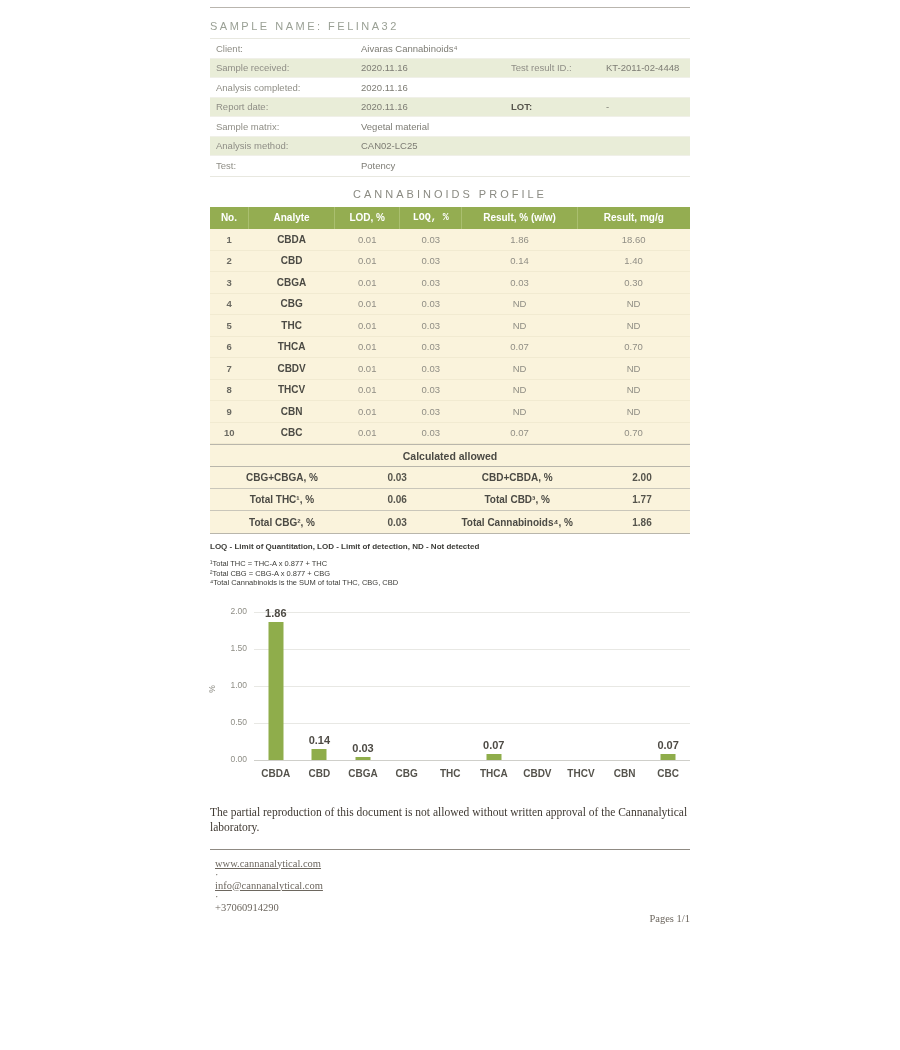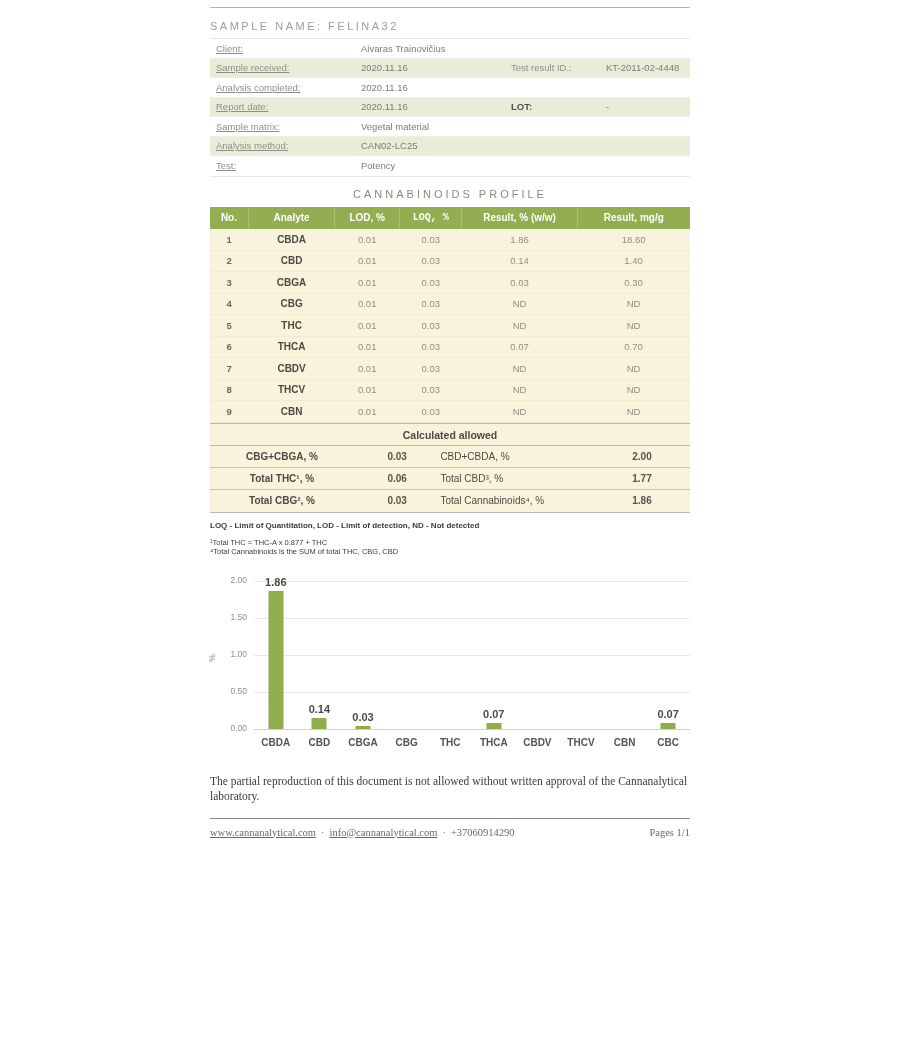--- a/index.html
+++ b/index.html
@@ -17,21 +17,21 @@
   .report-title { font-family:"Liberation Serif", serif; font-size:27px; letter-spacing:7px; color:#6e6459; text-align:center; margin-top:8px; font-weight:500; }
   .title-rule { border:none; border-top:1px solid #b9b5ae; margin-top:7px; }
 
   .sample-name { margin-top:12px; font-size:11px; letter-spacing:2.5px; color:#9aa095; font-weight:500; }
 
   
   .info-table { margin-top:6px; border-top:1px solid #e8e8e0; border-bottom:1px solid #e8e8e0; }
   .info-row { display:flex; align-items:center; height:19.5px; font-size:9.5px; color:#8f8e86; border-bottom:1px solid #f0f0e8; padding:0 6px; }
   .info-row:last-child { border-bottom:none; }
   .info-row.shaded { background:#e9edd8; }
-  .info-label { width:145px;text-decoration:underline; }
+  .info-label { width:145px; }
   .info-value { width:150px; color:#7d7c74; }
   .info-right { flex:1; display:flex; }
   .info-label2 { width:95px; text-align:left; }
   .info-label2.bold { font-weight:bold; color:#55544c; }
   .info-value2 { flex:1; color:#7d7c74; }
 
   .profile-title { margin-top:11px; text-align:center; font-size:11px; letter-spacing:3px; color:#8a8a82; }
 
   
   .main-table { margin-top:7px; width:480px; border-collapse:collapse; }
@@ -41,21 +41,21 @@
   .main-table td.analyte { font-weight:bold; color:#4b4a44; font-size:10px; }
   .main-table td.no { color:#6b6a62; font-weight:bold; }
 
   
   .calc { background:#faf3dc; border-top:1px solid #b9b6ab; border-bottom:1px solid #b9b6ab; }
   .calc-title { text-align:center; font-size:10.5px; font-weight:bold; color:#4b4a44; height:22px; line-height:22px; border-bottom:1px solid #b9b6ab; }
   .calc-row { display:flex; align-items:center; height:22px; border-bottom:1px solid #c9c6ba; font-size:10px; }
   .calc-row:last-child { border-bottom:none; }
   .calc-l { width:30%; text-align:center; font-weight:bold; color:#4b4a44; }
   .calc-v { width:18%; text-align:center; color:#55544c; font-weight:bold;}
-  .calc-l2 { width:32%; text-align:left; font-weight:normal; color:#4b4a44; }
+  .calc-l2 { width:32%; text-align:center; font-weight:bold; color:#4b4a44; }
   .calc-v2 { width:20%; text-align:center; color:#55544c; font-weight:bold;}
 
   
   .legend { margin-top:8px; font-size:8px; font-weight:bold; color:#3c3c38; }
   .formulas { margin-top:8px; }
   .formula { font-size:7.5px; color:#3c3c38; line-height:9.5px; }
 
   
   .chart { margin-top:24px; display:flex; }
   .ylab { width:14px; position:relative; }
@@ -70,40 +70,40 @@
   .slot { flex:1; position:relative; }
   .bar { position:absolute; bottom:0; left:50%; transform:translateX(-50%); width:15px; background:#8fad4b; }
   .bar-label { position:absolute; left:50%; transform:translateX(-50%); font-size:11px; font-weight:bold; color:#4e4b45; white-space:nowrap; }
   .cats { display:flex; margin-top:8px; }
   .cat { flex:1; text-align:center; font-size:10px; font-weight:bold; color:#55534c; }
 
   
   .footer { margin-top:26px; font-family:"Liberation Serif", serif; color:#403a33; font-size:11.5px; }
   .footer .fline { line-height:15px; }
   .footer-rule { border:none; border-top:1px solid #8f8a83; margin-top:14px; }
-  .contact-row { display:flex; margin-top:8px; font-size:10.5px; color:#6d675f; align-items:baseline; }
+  .contact-row { display:flex; margin-top:8px; font-size:10.5px; color:#6d675f; align-items:baseline;flex-direction:column; }
   .contact-row a { color:#6d675f; text-decoration:underline; }
   .sep { margin:0 5px; }
   .pages { margin-left:auto; }
 </style>
 </head>
 <body>
 
 <div class="page">
   <div class="content">
 
 
     <hr class="title-rule">
 
     <div class="sample-name">SAMPLE NAME: FELINA32</div>
 
     <div class="info-table" id="info-table">
         <div class="info-row">
           <span class="info-label">Client:</span>
-          <span class="info-value">Aivaras Trainovičius</span>
+          <span class="info-value">Aivaras Cannabinoids⁴</span>
           <span class="info-right">
             <span class="info-label2"></span>
             <span class="info-value2"></span>
           </span>
         </div>
         <div class="info-row shaded">
           <span class="info-label">Sample received:</span>
           <span class="info-value">2020.11.16</span>
           <span class="info-right">
             <span class="info-label2">Test result ID.:</span>
@@ -231,20 +231,28 @@
             <td>ND</td>
           </tr>
           <tr>
             <td class="no">9</td>
             <td class="analyte">CBN</td>
             <td>0.01</td>
             <td>0.03</td>
             <td>ND</td>
             <td>ND</td>
           </tr>
+          <tr>
+            <td class="no">10</td>
+            <td class="analyte">CBC</td>
+            <td>0.01</td>
+            <td>0.03</td>
+            <td>0.07</td>
+            <td>0.70</td>
+          </tr>
         </tbody>
     </table>
 
     <div class="calc">
       <div class="calc-title">Calculated allowed</div>
       <div id="calc-rows">
           <div class="calc-row">
             <span class="calc-l">CBG+CBGA, %</span>
             <span class="calc-v">0.03</span>
             <span class="calc-l2">CBD+CBDA, %</span>
@@ -261,20 +269,21 @@
             <span class="calc-v">0.03</span>
             <span class="calc-l2">Total Cannabinoids⁴, %</span>
             <span class="calc-v2">1.86</span>
           </div>
         </div>
     </div>
 
     <div class="legend">LOQ - Limit of Quantitation, LOD - Limit of detection, ND - Not detected</div>
     <div class="formulas" id="formulas">
         <div class="formula">¹Total THC =  THC-A x 0.877 + THC</div>
+        <div class="formula">²Total CBG = CBG-A x 0.877 + CBG</div>
         <div class="formula">⁴Total Cannabinoids is the SUM of total THC, CBG, CBD</div>
       </div>
 
     <div class="chart">
       <div class="ylab">
           <span>%</span>
         </div>
       <div class="yaxis" id="yaxis">
           <div>2.00</div>
           <div>1.50</div>

